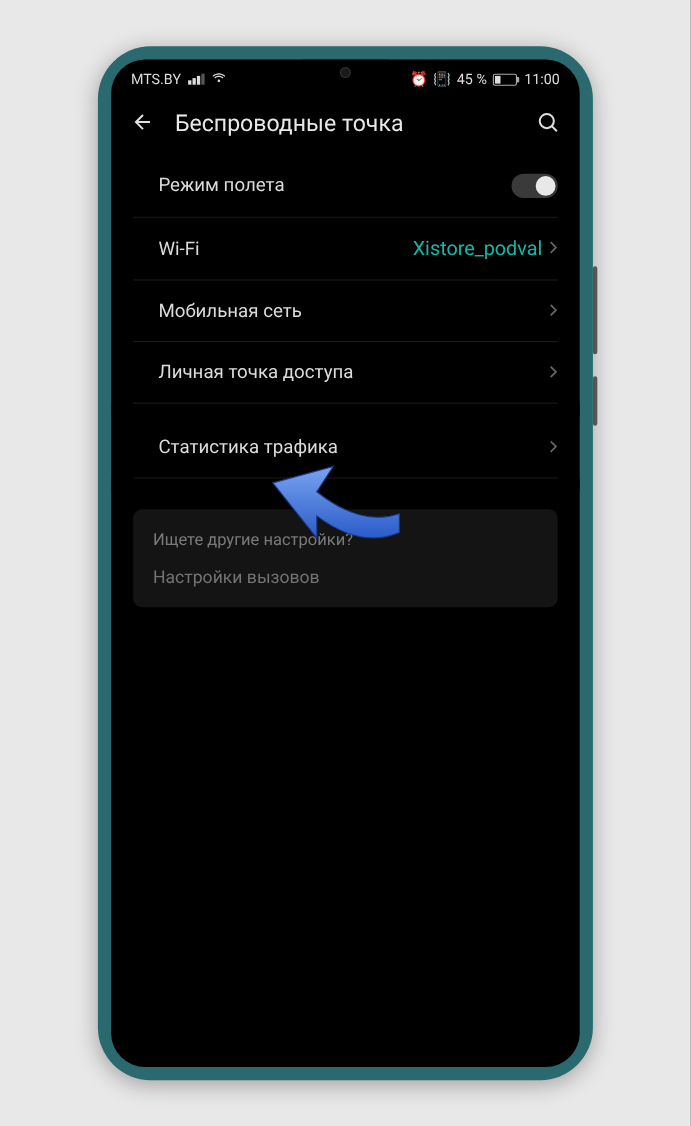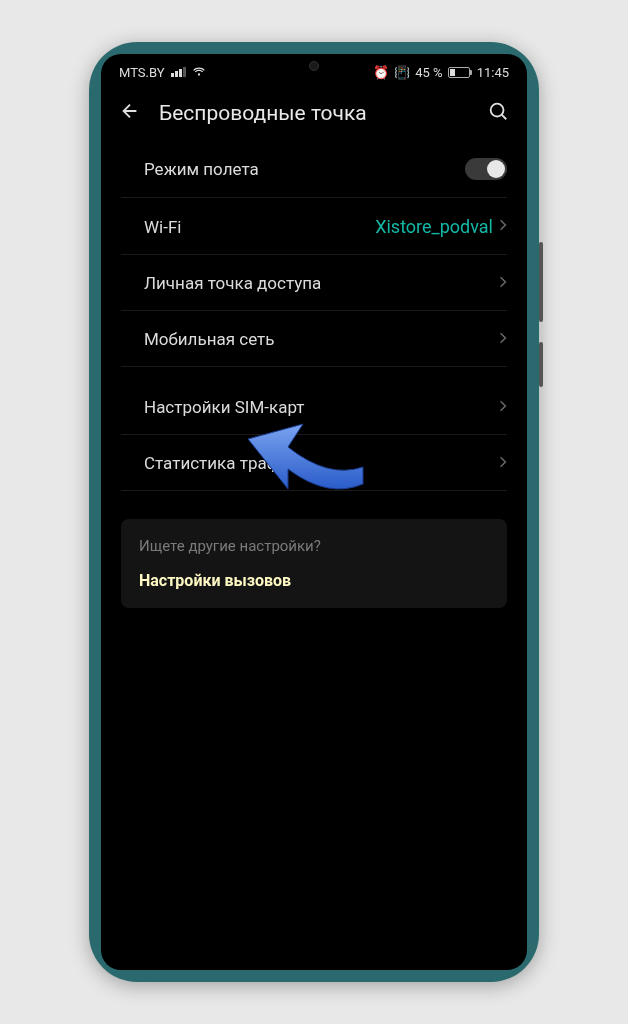--- a/index.html
+++ b/index.html
@@ -18,21 +18,21 @@
       background: #2a6a6e;
       border-radius: 48px;
       padding: 12px;
       position: relative;
       box-shadow: 0 4px 20px rgba(0,0,0,0.3);
     }
     .screen {
       width: 100%;
       height: 100%;
       background: #000;
-      border-radius: 20px;
+      border-radius: 31px;
       overflow: hidden;
       position: relative;
     }
     .notch {
       position: absolute;
       top: 0;
       left: 50%;
       transform: translateX(-50%);
       width: 80px;
       height: 24px;
@@ -120,21 +120,21 @@
       border-radius: 50%;
       top: 2px; right: 2px;
     }
     .hint-box {
       margin: 16px 20px;
       background: #141414;
       border-radius: 8px;
       padding: 18px;
     }
     .hint-title { color: #7a7a7a; font-size: 15px; margin-bottom: 16px; }
-    .hint-link { color: #fef9c3; font-size: 16px; font-weight: bold; }
+    .hint-link { color: #737373; font-size: 16px; }
     .arrow-overlay {
       position: absolute;
       top: 345px;
       left: 132px;
       z-index: 20;
       pointer-events: none;
     }
     .side-buttons {
       position: absolute;
       right: -4px;
@@ -173,21 +173,21 @@
       <div class="status-right">
         <span>⏰</span>
         <span>📳</span>
         <span>45 %</span>
         <span class="battery">
           <span class="battery-body">
               <span class="battery-fill"></span>
             </span>
           <span class="battery-tip"></span>
         </span>
-        <span>11:45</span>
+        <span>11:00</span>
       </div>
     </div>
 
     <div class="header">
       <span class="back-arrow">
         <svg viewBox="0 0 24 24">
             <path d="M19 12H5M12 19l-7-7 7-7"></path>
           </svg>
       </span>
       <span class="header-title">Беспроводные точка</span>
@@ -211,47 +211,39 @@
         <span class="setting-label">Wi-Fi</span>
         <div class="row-right">
           <span class="setting-value">Xistore_podval</span>
           <span class="chevron"><svg viewBox="0 0 10 16">
                 <path d="M2 2l6 6-6 6"></path>
               </svg></span>
         </div>
       </div>
 
       <div class="setting-row">
+        <span class="setting-label">Мобильная сеть</span>
+        <div class="row-right">
+          <span class="chevron"><svg viewBox="0 0 10 16">
+                <path d="M2 2l6 6-6 6"></path>
+              </svg></span>
+        </div>
+      </div>
+
+      <div class="setting-row">
         <span class="setting-label">Личная точка доступа</span>
         <div class="row-right">
           <span class="chevron"><svg viewBox="0 0 10 16">
                 <path d="M2 2l6 6-6 6"></path>
               </svg></span>
         </div>
       </div>
 
-      <div class="setting-row">
-        <span class="setting-label">Мобильная сеть</span>
-        <div class="row-right">
-          <span class="chevron"><svg viewBox="0 0 10 16">
-                <path d="M2 2l6 6-6 6"></path>
-              </svg></span>
-        </div>
-      </div>
-
       <div class="group-spacer"></div>
 
-      <div class="setting-row">
-        <span class="setting-label">Настройки SIM-карт</span>
-        <div class="row-right">
-          <span class="chevron"><svg viewBox="0 0 10 16">
-                <path d="M2 2l6 6-6 6"></path>
-              </svg></span>
-        </div>
-      </div>
 
       <div class="setting-row">
         <span class="setting-label">Статистика трафика</span>
         <div class="row-right">
           <span class="chevron"><svg viewBox="0 0 10 16">
                 <path d="M2 2l6 6-6 6"></path>
               </svg></span>
         </div>
       </div>
 

